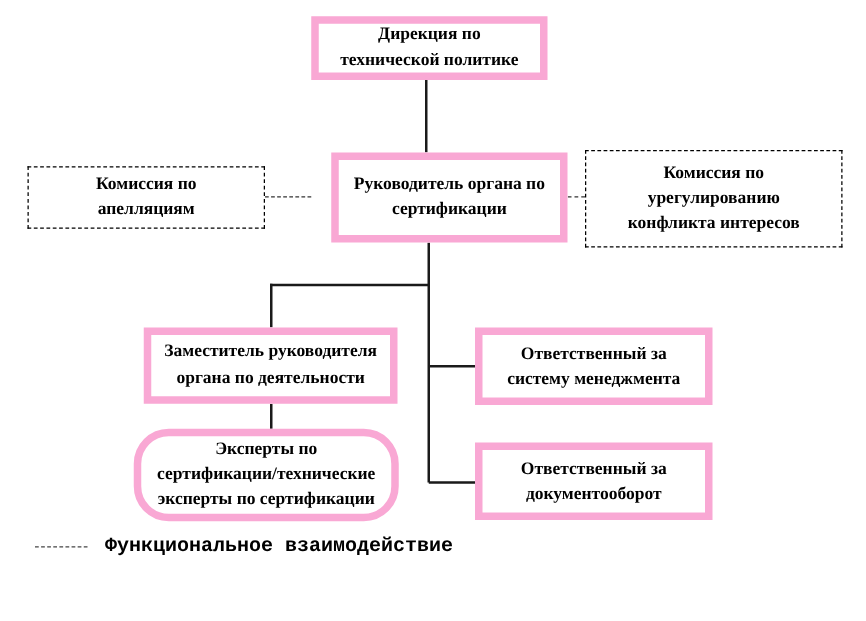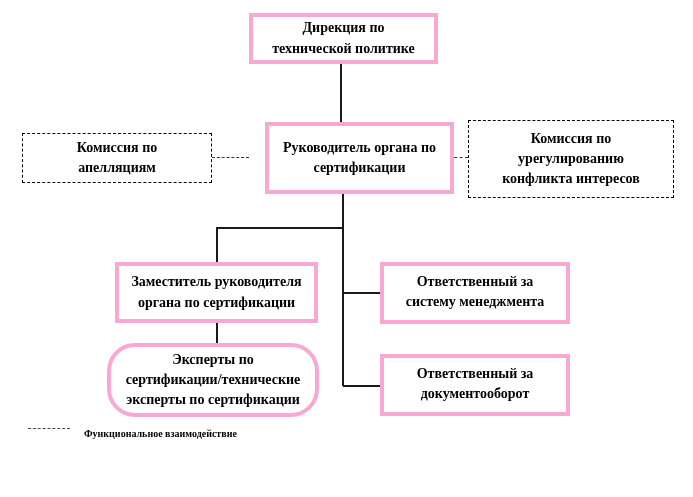--- a/index.html
+++ b/index.html
@@ -23,39 +23,41 @@
     align-items: center;
     justify-content: center;
     text-align: center;
     background: #ffffff;
     font-weight: bold;
     font-size: 14px;
     line-height: 1.45;
     white-space: pre-line;
     padding: 2px 4px;
   }
-  .node.solid  { border: 4px solid #f9a8d4; }
+  .node.solid  { border: 6px solid #f9a8d4; }
   .node.dashed { border: 1px dashed #000000; }
   .conn {
     position: absolute;
     background: #1a1a1a;
   }
   .conn.h { height: 1.5px; }
   .conn.v { width: 1.5px; }
   .conn-dashed {
     position: absolute;
     height: 0;
     border-top: 1.5px dashed #333333;
   }
   .legend-item {
     position: absolute;
     display: flex;
+    align-items: center;
     gap: 14px;
     font-weight: bold;
-    font-size: 10px;
+    font-size: 16px;
+    font-family: Liberation Mono, monospace;
   }
   .legend-line {
     display: inline-block;
     width: 42px;
     height: 0;
   }
   .legend-line.dashed { border-top: 1.5px dashed #444444; }
   .legend-line.solid  { border-top: 1.5px solid #333333; }
   .legend-label { white-space: nowrap; }
 </style>
@@ -91,21 +93,21 @@
   </div>
 
   <div class="node dashed" style="left:468px; top:120px; width:206px; height:78px;">
     <span>Комиссия по
 урегулированию
 конфликта интересов</span>
   </div>
 
   <div class="node solid" style="left:115px; top:262px; width:203px; height:61px;">
     <span>Заместитель руководителя
-органа по сертификации</span>
+органа по деятельности</span>
   </div>
 
   <div class="node solid" style="left:107px; top:343px; width:212px; height:74px;border-radius:28px;">
     <span>Эксперты по
 сертификации/технические
 эксперты по сертификации</span>
   </div>
 
   <div class="node solid" style="left:380px; top:262px; width:190px; height:62px; align-items:flex-start; padding-top:6px;">
     <span>Ответственный за

